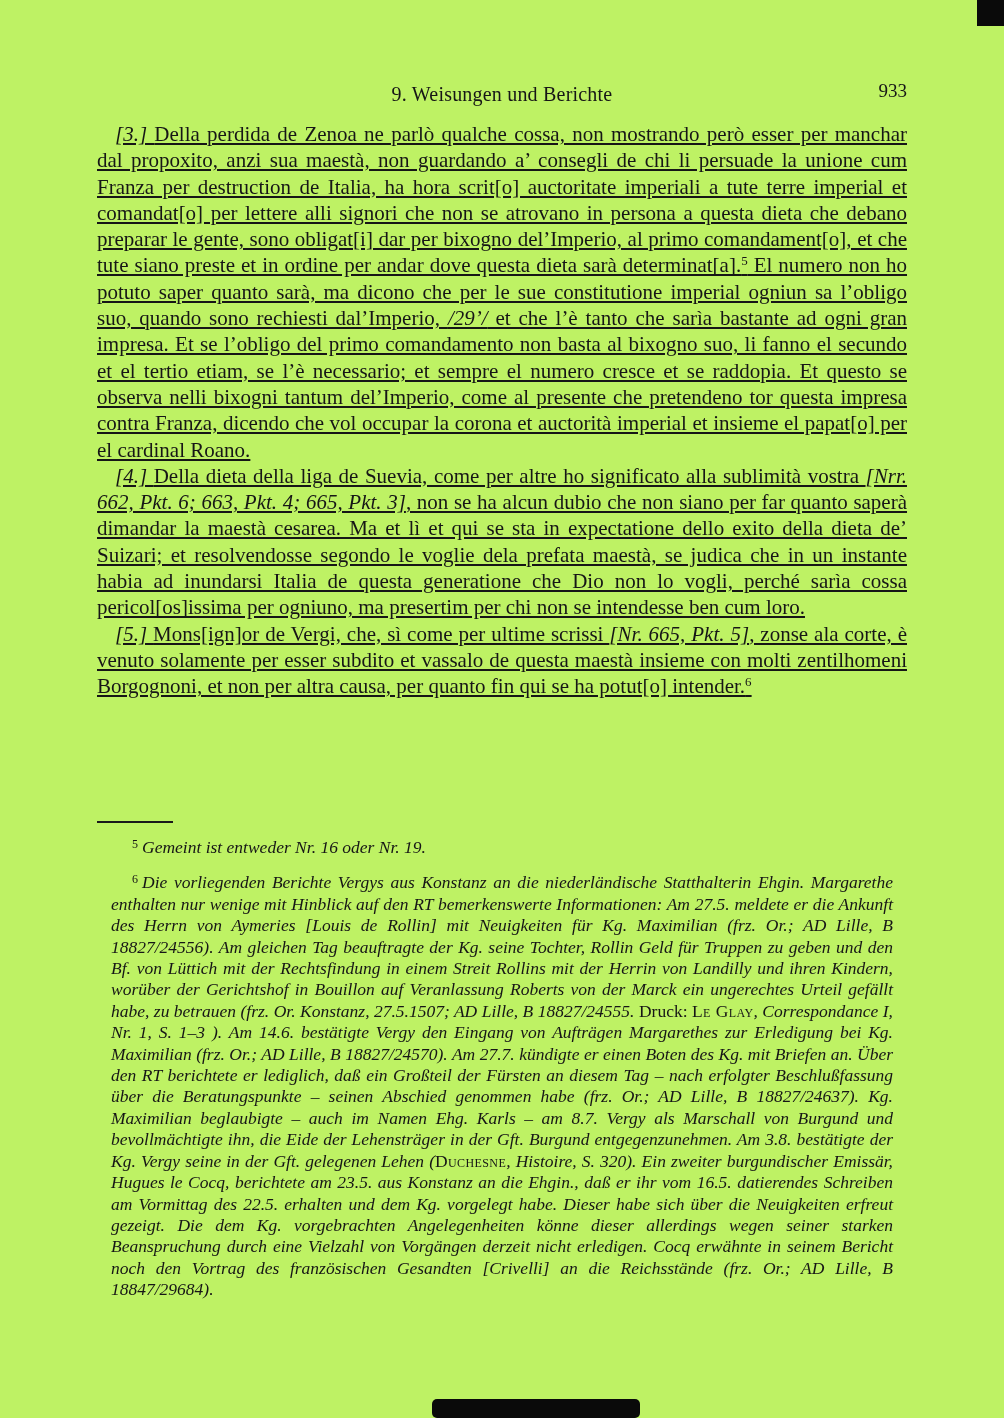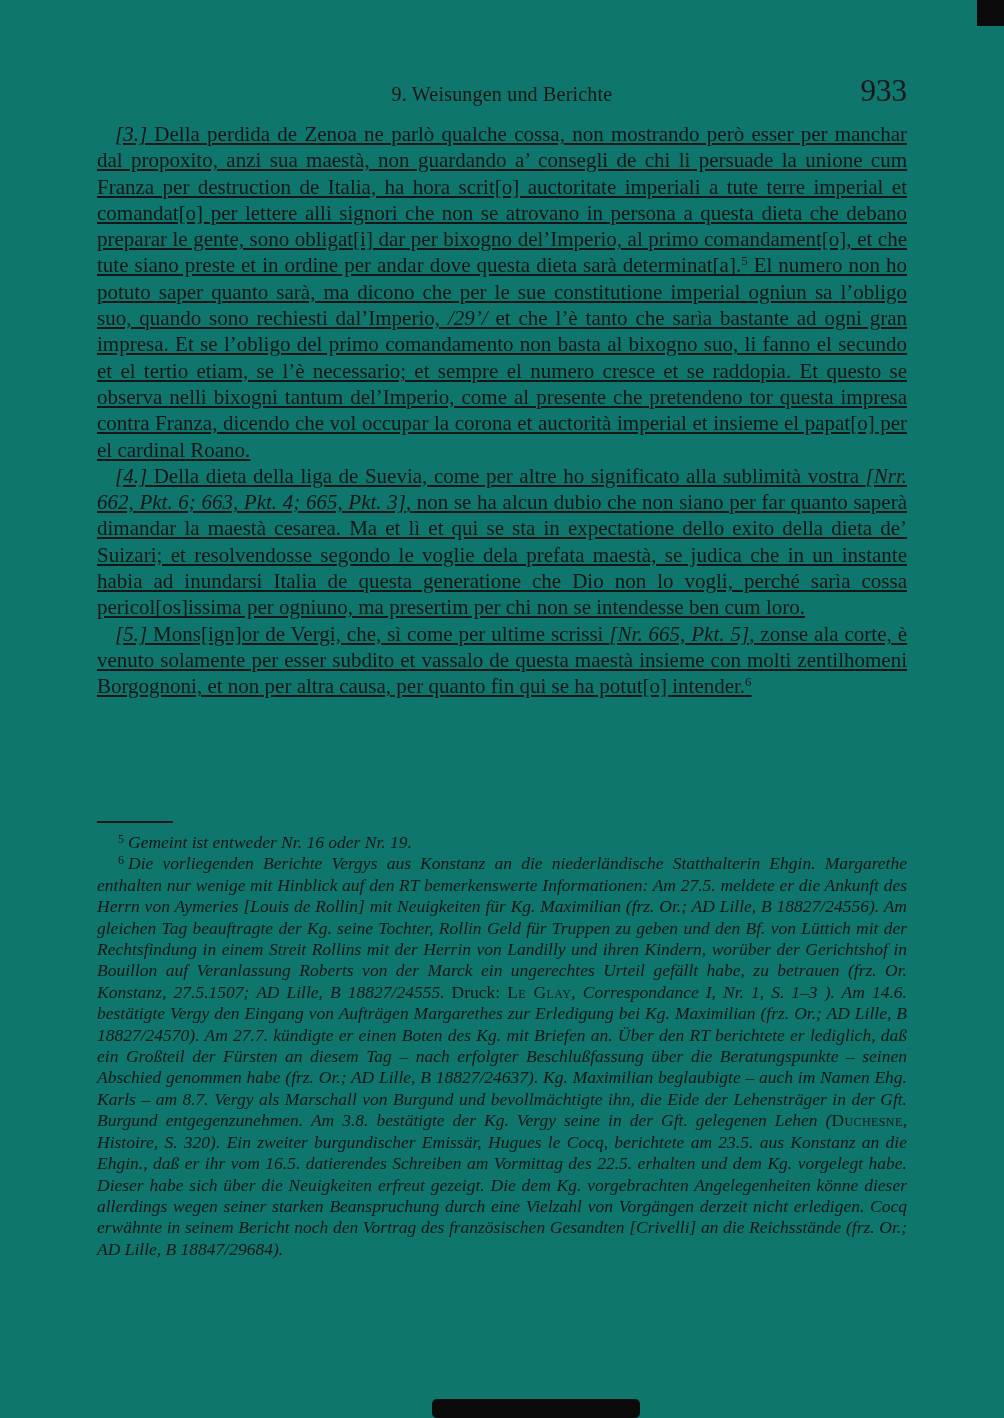--- a/index.html
+++ b/index.html
@@ -4,21 +4,21 @@
 <style>
   html, body {
     margin: 0;
     padding: 0;
     background: #ffffff;
   }
   .page {
     position: relative;
     width: 1004px;
     height: 1418px;
-    background: #0f766e;
+    background: #bef264;
     overflow: hidden;
     font-family: "Liberation Serif", "DejaVu Serif", serif;
     color: #161616;
   }
 
   
   .header {
     position: absolute;
     left: 97px;
     top: 82px;
@@ -29,21 +29,21 @@
   }
   .section-title {
     display: block;
     text-align: center;
     letter-spacing: 0.2px;
   }
   .page-number {
     position: absolute;
     right: 0;
     top: -3px;
-    font-size: 31px;
+    font-size: 19px;
   }
 
   
   .body-text {
     position: absolute;
     left: 97px;
     top: 121px;
     width: 810px;
     font-size: 21px;
     line-height: 26.3px;
@@ -75,21 +75,21 @@
     line-height: 21.4px;
     text-align: justify;
   }
   .footnote-rule {
     width: 76px;
     height: 0;
     border-top: 2px solid #1a1a1a;
     margin: 0 0 9px 0;
   }
   .footnote {
-    margin: 0;
+    margin: 14px;
     text-indent: 21px;
   }
   .fnmark {
     font-style: normal;
     font-size: 12px;
     line-height: 0;
     position: relative;
     top: -5px;
     margin-right: 4px;
   }

